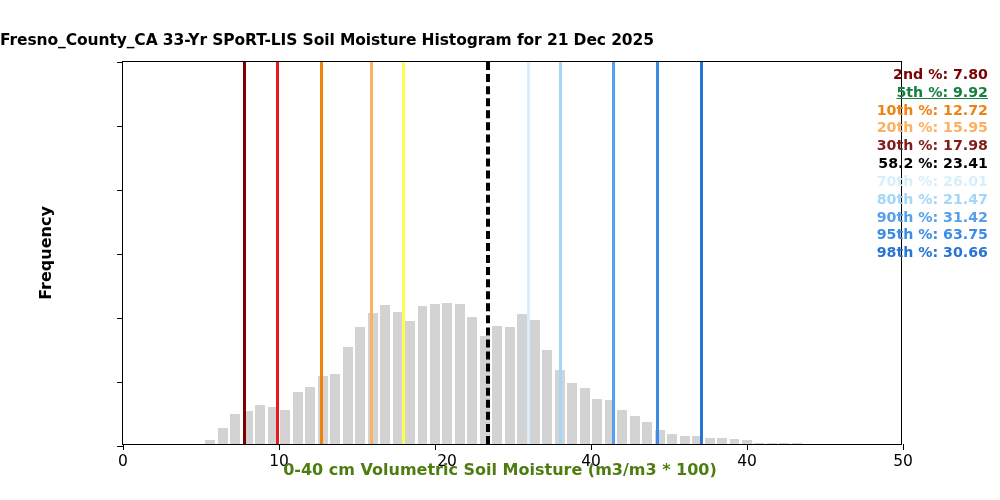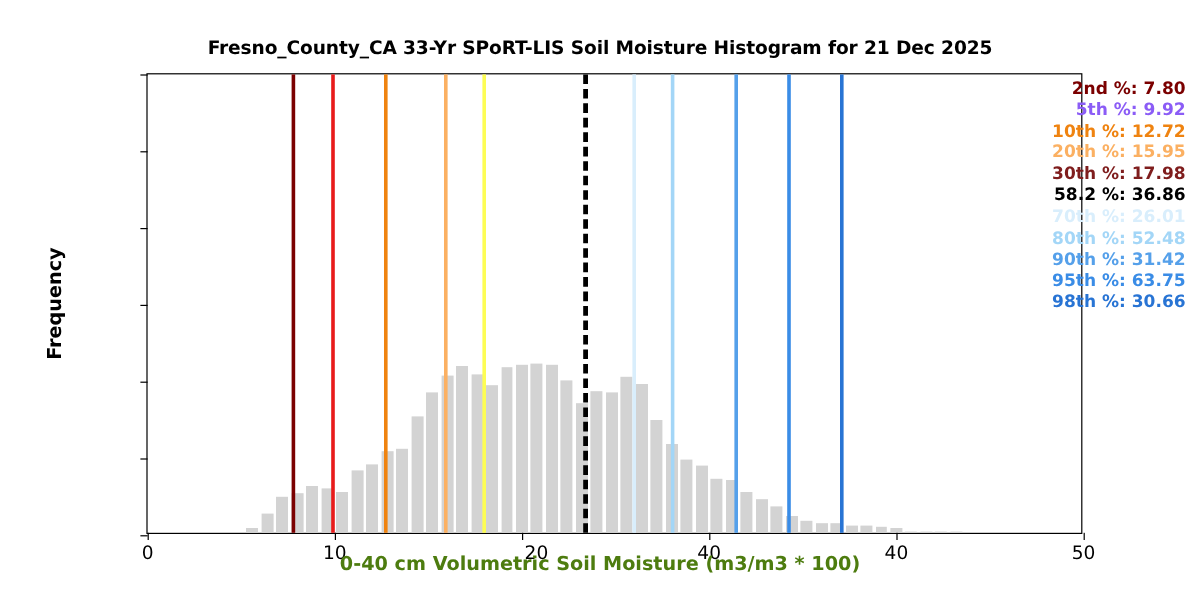--- a/index.html
+++ b/index.html
@@ -7,21 +7,21 @@
     width:1000px;height:500px;
     background:#ffffff;
     font-family:"DejaVu Sans", sans-serif;
     overflow:hidden;
   }
   #figure{position:relative;width:1000px;height:500px;}
 
   
   #chart-title{
     position:absolute;left:0;top:31px;width:1000px;
-    text-align:center;
+    text-align:left;
     font-size:15.5px;font-weight:bold;color:#000;
     letter-spacing:-0.1px;
   }
 
   
   #plot-area{
     position:absolute;left:122px;top:61px;
     width:780px;height:384px;
     border:1.7px solid #000;
     box-sizing:border-box;
@@ -175,25 +175,25 @@
         <div class="xtick-label" style="left: 624px;">40</div>
         <div class="xtick-mark" style="left: 780px;"></div>
         <div class="xtick-label" style="left: 780px;">50</div>
       </div>
   </div>
 
   <div id="xlabel">0-40 cm Volumetric Soil Moisture (m3/m3 * 100)</div>
 
   <div id="legend">
       <span class="legend-row" style="color: rgb(123, 0, 0);">2nd %: 7.80</span>
-      <span class="legend-row" style="color: #8b5cf6;">5th %: 9.92</span>
+      <span class="legend-row" style="color: #15803d; text-decoration: underline;">5th %: 9.92</span>
       <span class="legend-row" style="color: rgb(239, 131, 16);">10th %: 12.72</span>
       <span class="legend-row" style="color: rgb(251, 176, 98);">20th %: 15.95</span>
       <span class="legend-row" style="color: #7f1d1d;">30th %: 17.98</span>
-      <span class="legend-row" style="color: rgb(0, 0, 0);">58.2 %: 36.86</span>
+      <span class="legend-row" style="color: rgb(0, 0, 0);">58.2 %: 23.41</span>
       <span class="legend-row" style="color: rgb(217, 238, 252);">70th %: 26.01</span>
-      <span class="legend-row" style="color: rgb(163, 214, 247);">80th %: 52.48</span>
+      <span class="legend-row" style="color: rgb(163, 214, 247);">80th %: 21.47</span>
       <span class="legend-row" style="color: rgb(85, 160, 234);">90th %: 31.42</span>
       <span class="legend-row" style="color: rgb(58, 140, 230);">95th %: 63.75</span>
       <span class="legend-row" style="color: rgb(40, 116, 212);">98th %: 30.66</span>
     </div>
 
 </div>
 
 </body></html>

